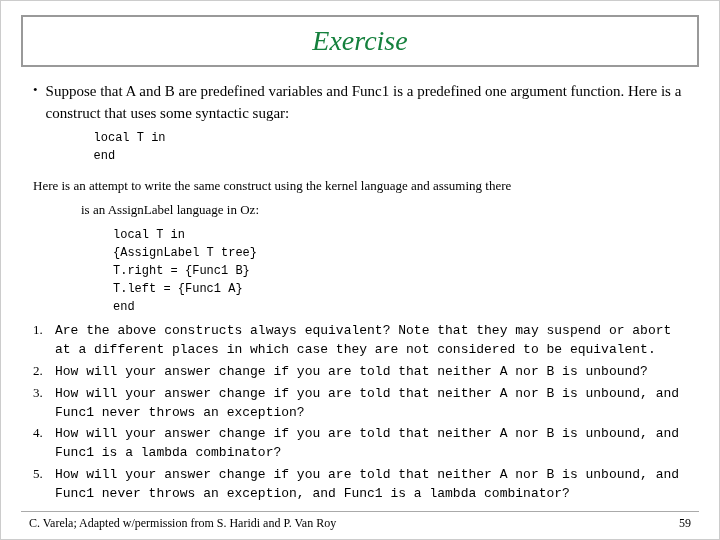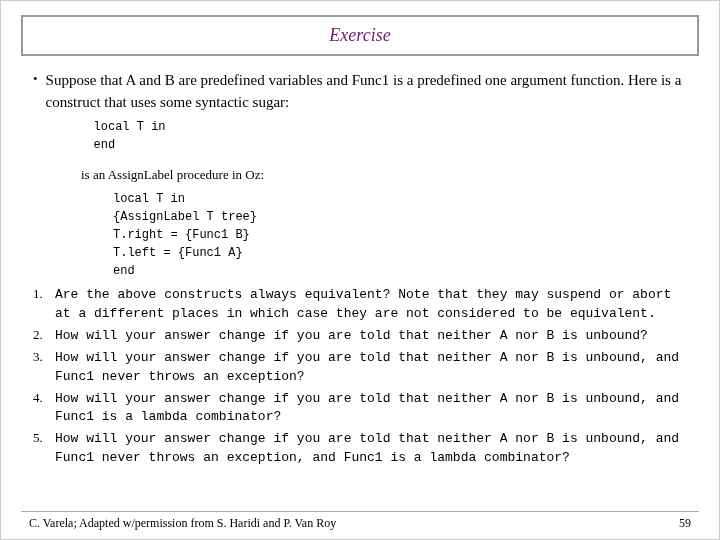--- a/index.html
+++ b/index.html
@@ -30,23 +30,23 @@
 
     .title-bar {
       background: #fff;
       border: 2px solid #999;
       margin: 14px 20px 10px 20px;
       padding: 8px 16px;
       text-align: center;
     }
 
     .title-text {
-      font-size: 18px;
+      font-size: 28px;
       font-style: italic;
-      color: #701a75;
+      color: #15803d;
       font-weight: normal;
     }
 
     .content {
       padding: 4px 32px 4px 32px;
       flex: 1;
     }
 
     .bullet-section {
       display: flex;
@@ -146,21 +146,22 @@
       <div>
         <span class="bullet-text">Suppose that A and B are predefined variables and Func1 is a predefined one argument function. Here is a construct that uses some syntactic sugar:</span>
         <div class="code-block">
           <div>local T in</div>
           <div>end</div>
         </div>
       </div>
     </div>
 
     <div>
-      <div class="paragraph paragraph-indent">is an AssignLabel procedure in Oz:</div>
+      <div class="paragraph">Here is an attempt to write the same construct using the kernel language and assuming there</div>
+      <div class="paragraph paragraph-indent">is an AssignLabel language in Oz:</div>
     </div>
 
     <div class="code-block2">
       <div>local T in</div>
       <div>{AssignLabel T tree}</div>
       <div>T.right = {Func1 B}</div>
       <div>T.left = {Func1 A}</div>
       <div>end</div>
     </div>
 

